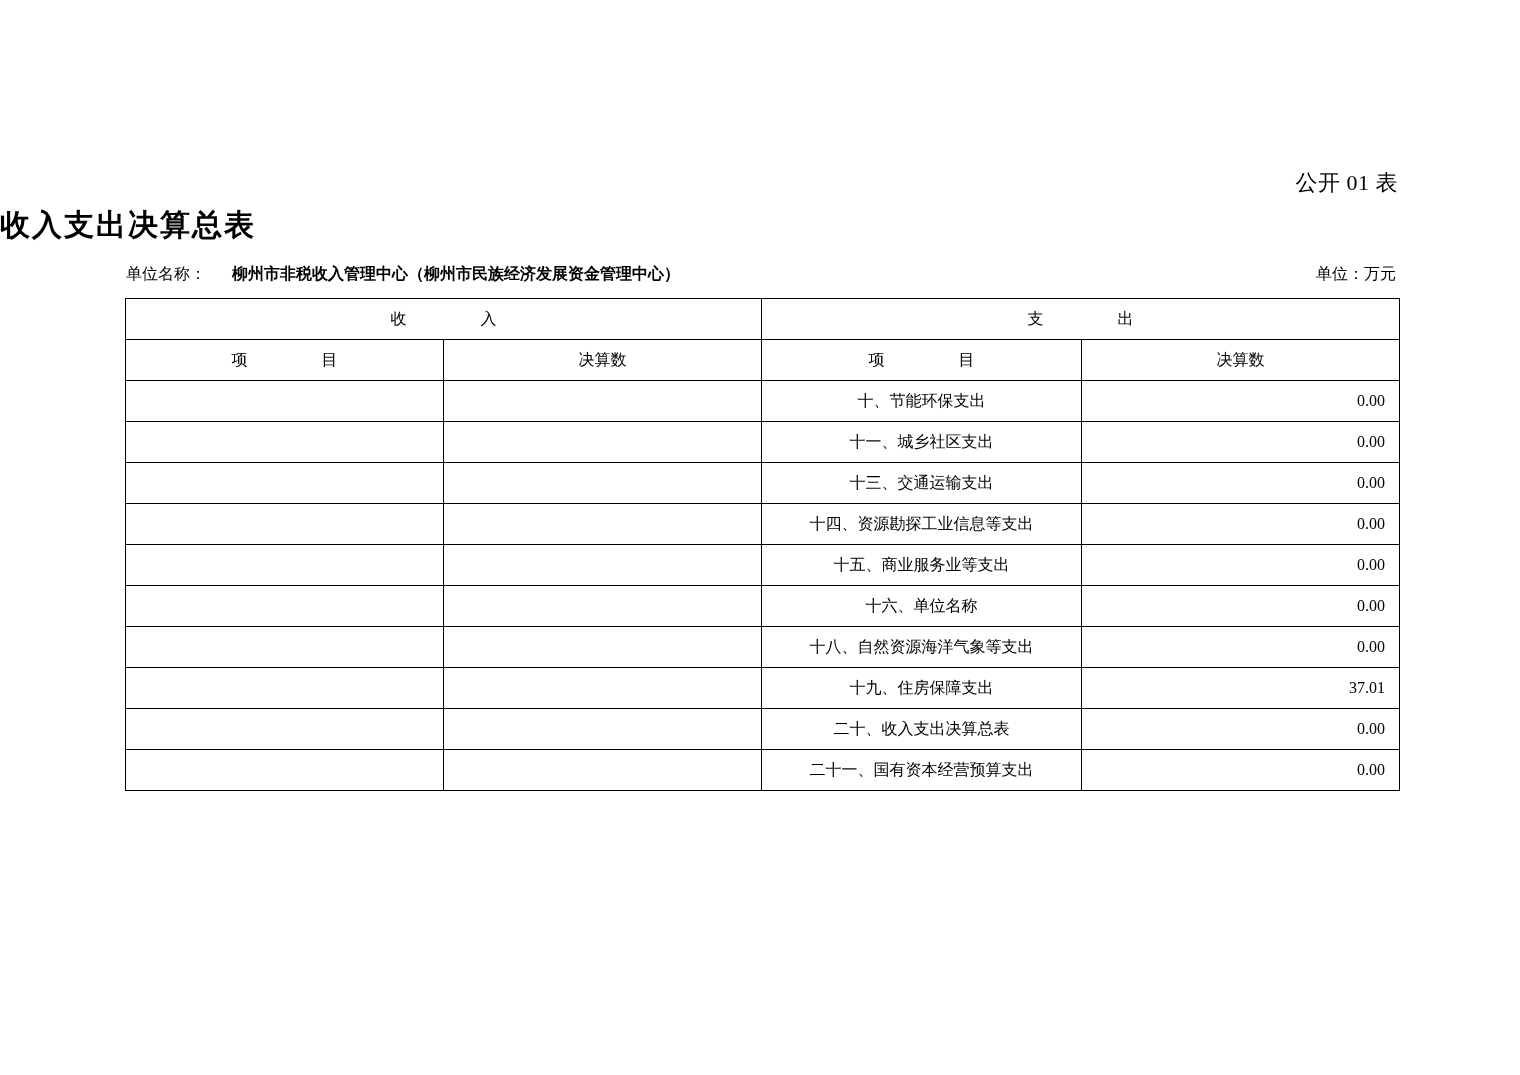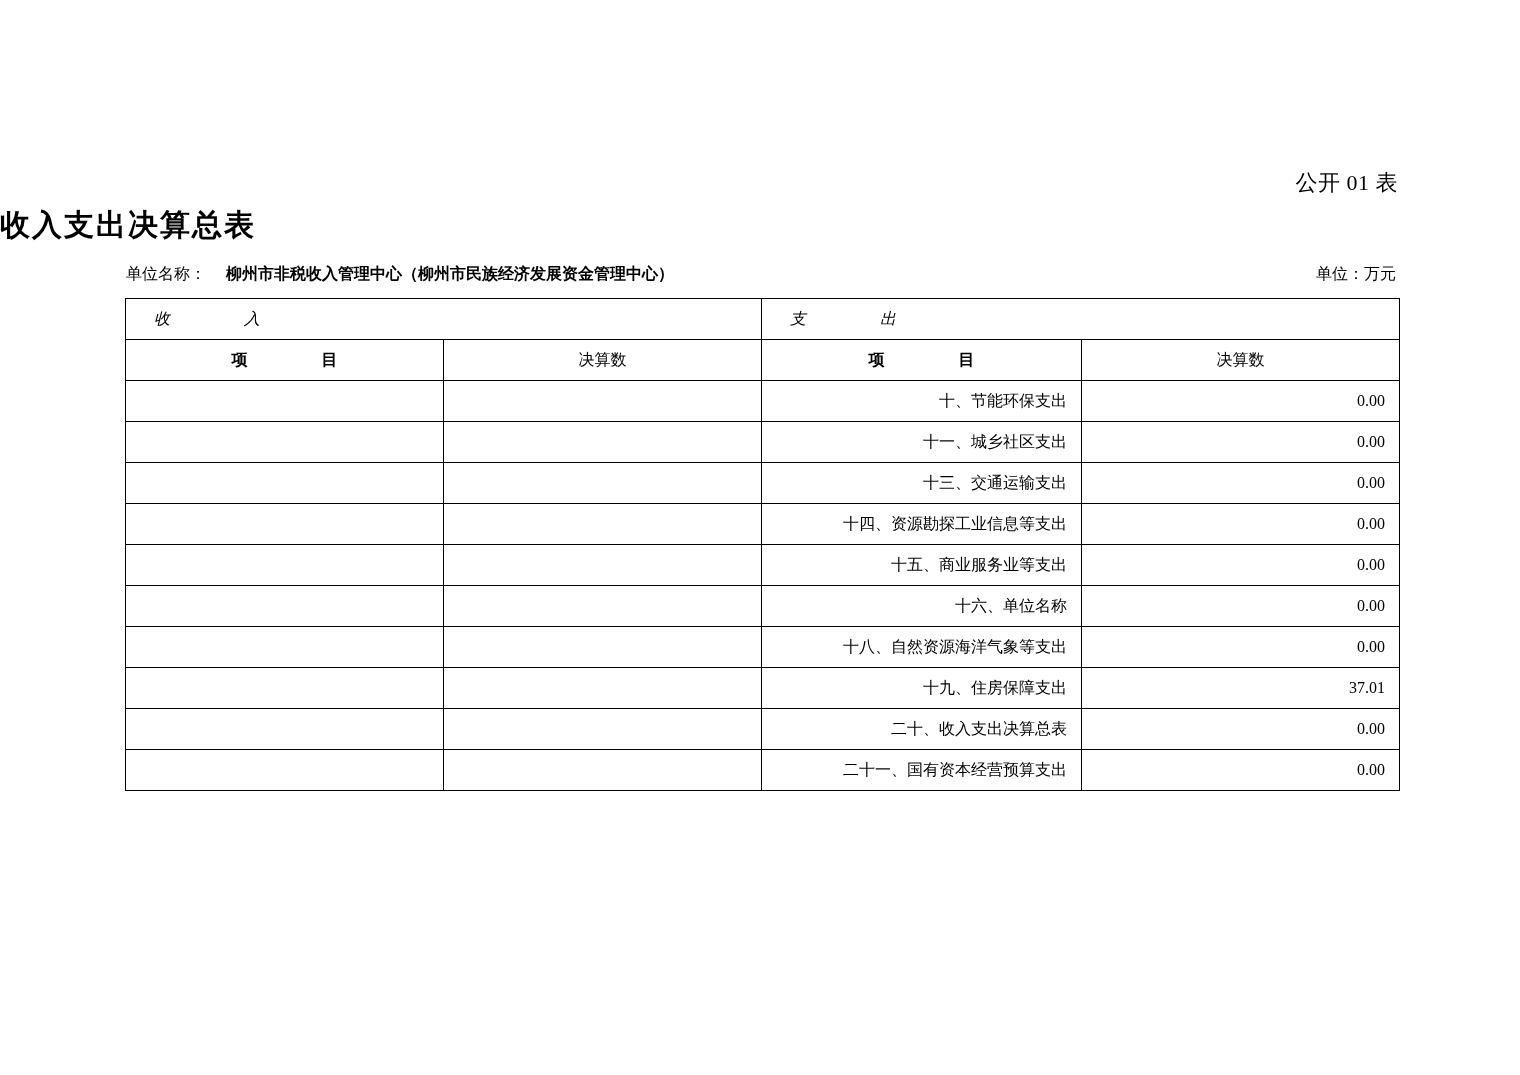--- a/index.html
+++ b/index.html
@@ -45,21 +45,21 @@
     width: 1272px;
     font-size: 16px;
     display: flex;
     justify-content: space-between;
     align-items: baseline;
   }
   .meta-left {
     white-space: nowrap;
   }
   .meta-left .label {
-    margin-right: 8px;
+    margin-right: 14px;
   }
   .meta-left .value {
     margin-left: 8px;
     font-weight: bold;
   }
   .meta-right {
     white-space: nowrap;
     padding-right: 2px;
   }
   table.budget {
@@ -76,36 +76,35 @@
     font-size: 16px;
     padding: 0 14px;
     vertical-align: middle;
   }
   .col-a { width: 318px; }
   .col-b { width: 318px; }
   .col-c { width: 320px; }
   .col-d { width: 318px; }
 
   .group-head {
+    text-align: center;
     letter-spacing: 14px;
     font-size: 17px;
     text-indent: 14px;
-    font-style: italic;
   }
   .sub-head {
     text-align: center;
     font-size: 17px;
   }
   .sub-head.item {
     letter-spacing: 14px;
     text-indent: 14px;
-    font-weight: bold;
   }
   .item-cell {
-    text-align: right;
+    text-align: center;
     white-space: nowrap;
   }
   .num-cell {
     text-align: right;
     padding-right: 16px;
   }
   .empty-cell { }
 </style>
 </head>
 <body>

